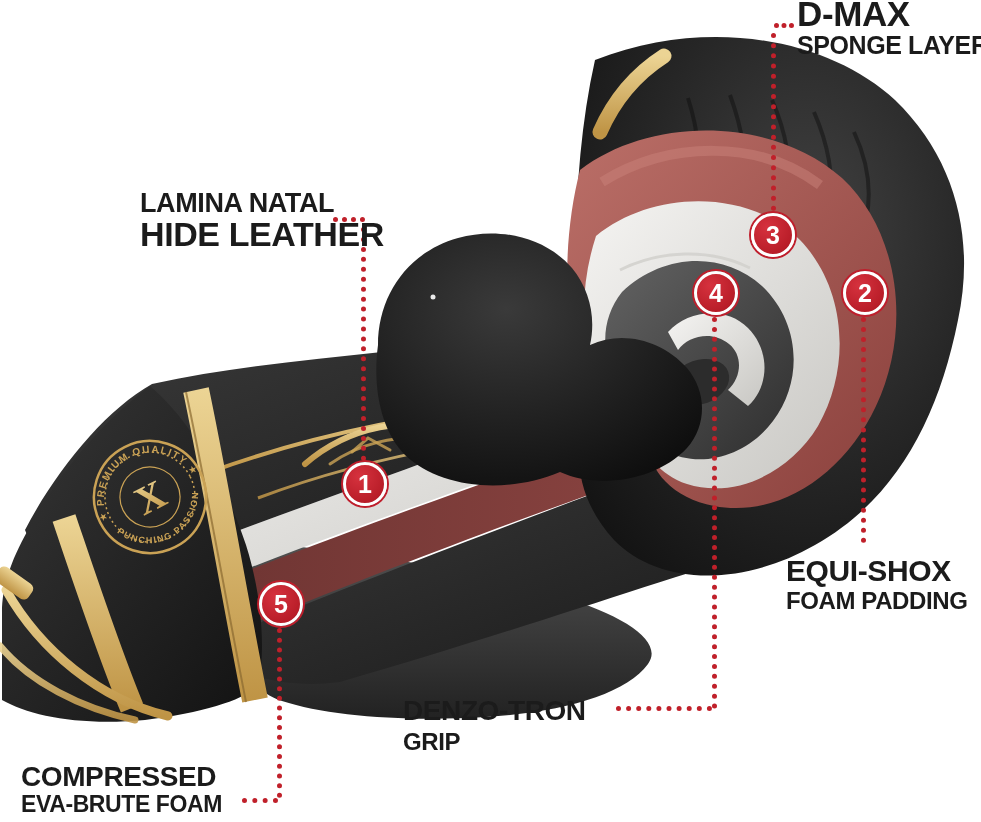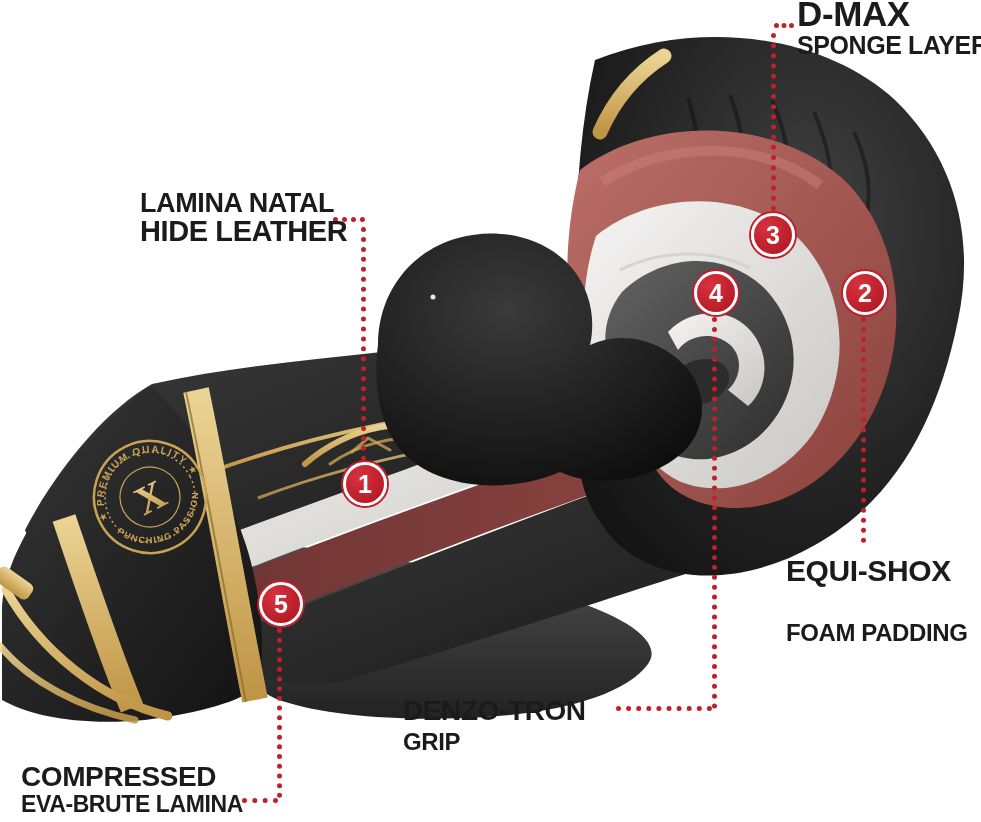--- a/index.html
+++ b/index.html
@@ -9,24 +9,24 @@
   }
   #glove-svg { position:absolute; left:0; top:0; z-index:10; }
 
   .callout { position:absolute; color:#1b1b1b; font-weight:700; letter-spacing:-0.4px; white-space:nowrap; z-index:25; }
   .callout span { display:block; }
   #co-dmax     { left:797px; top:-3px; }
   #co-dmax .l1 { font-size:35px; line-height:0.95; }
   #co-dmax .l2 { font-size:25px; line-height:1.2; }
   #co-lamina     { left:140px; top:191px; }
   #co-lamina .l1 { font-size:27px; line-height:0.95; }
-  #co-lamina .l2 { font-size:29px; line-height:1.0; }
+  #co-lamina .l2 { font-size:34px; line-height:1.0; }
   #co-equishox     { left:786px; top:556px; }
   #co-equishox .l1 { font-size:30px; line-height:1.0; }
-  #co-equishox .l2 { font-size:24px; line-height:1.25;margin-top:32px; }
+  #co-equishox .l2 { font-size:24px; line-height:1.25; }
   #co-denzo     { left:403px; top:697px; }
   #co-denzo .l1 { font-size:28px; line-height:1.0; }
   #co-denzo .l2 { font-size:24px; line-height:1.0; margin-top:5px; }
   #co-eva     { left:21px; top:763px; }
   #co-eva .l1 { font-size:28px; line-height:1.0; }
   #co-eva .l2 { font-size:23px; line-height:1.15; }
 
   .marker {
     position:absolute; width:38px; height:38px; border-radius:50%;
     background:radial-gradient(circle at 35% 30%, #d6323e, #ad1520);
@@ -205,16 +205,16 @@
   <div class="callout" id="co-equishox">
     <span class="l1">EQUI-SHOX</span>
     <span class="l2">FOAM PADDING</span>
   </div>
   <div class="callout" id="co-denzo">
     <span class="l1">DENZO-TRON</span>
     <span class="l2">GRIP</span>
   </div>
   <div class="callout" id="co-eva">
     <span class="l1">COMPRESSED</span>
-    <span class="l2">EVA-BRUTE LAMINA</span>
+    <span class="l2">EVA-BRUTE FOAM</span>
   </div>
 
 </div>
 
 </body></html>

